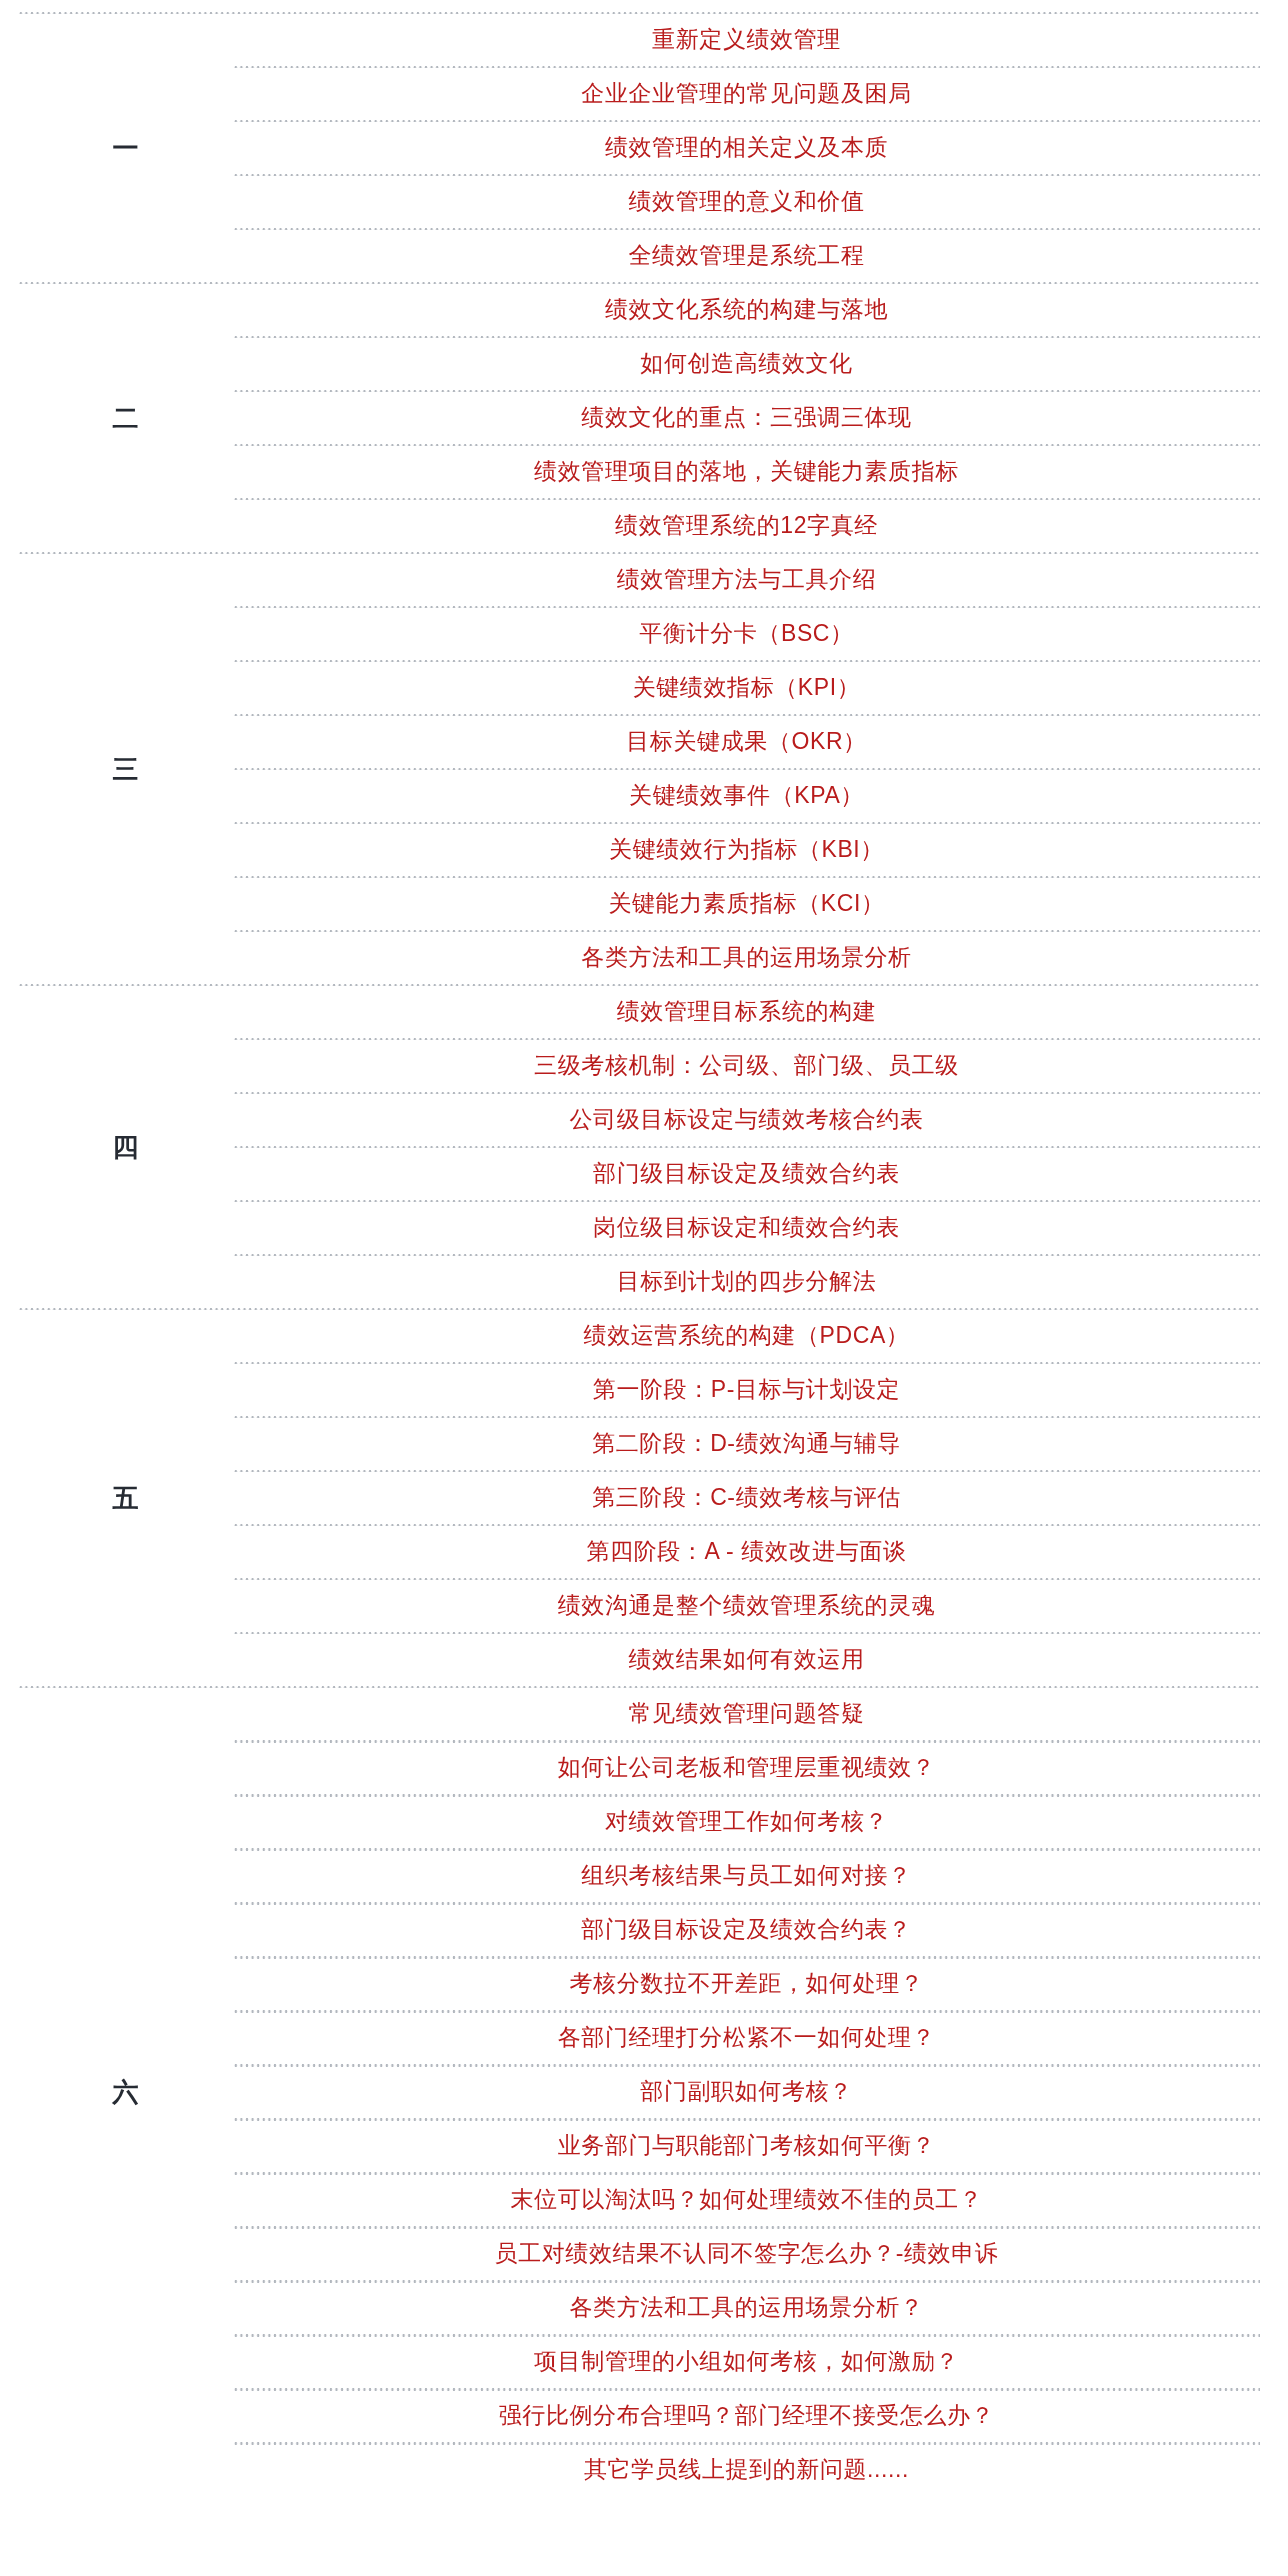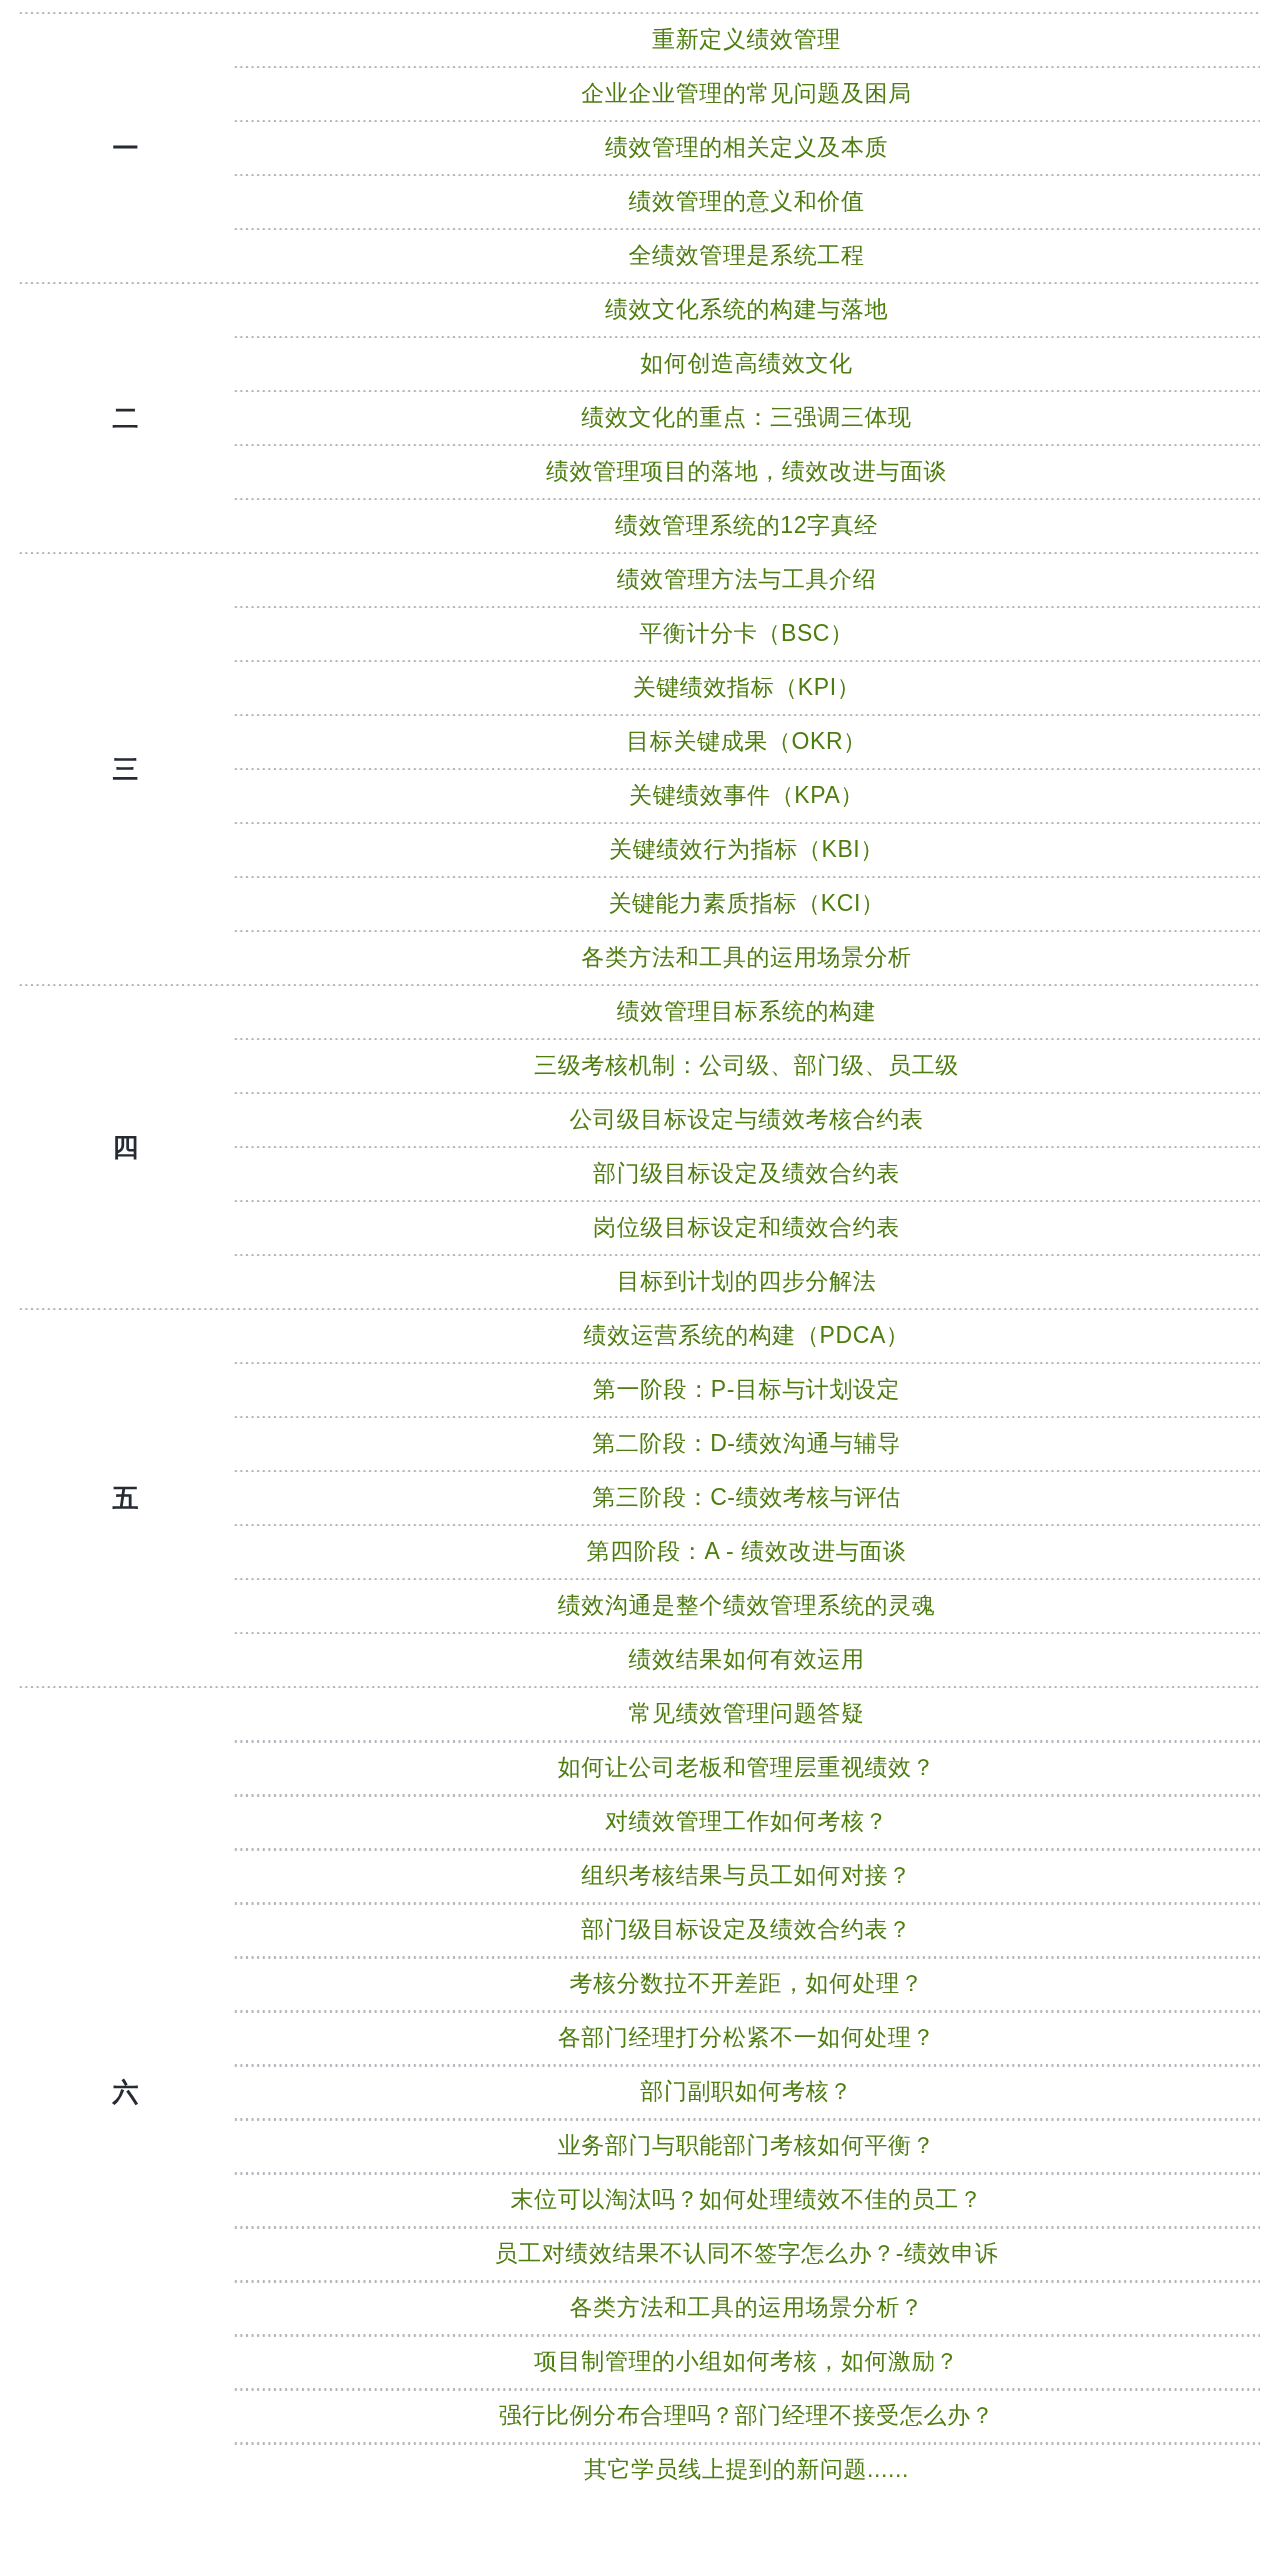--- a/index.html
+++ b/index.html
@@ -43,21 +43,21 @@
     content:"";
     position:absolute;top:-1.4px;left:0;right:0;height:2.8px;
     background-image:radial-gradient(circle, #b2b7be 1.2px, rgba(178,183,190,0) 1.5px);
     background-size:5.6px 2.8px;
     background-repeat:repeat-x;
     background-position:0 50%;
   }
   .row-text{
     font-size:23px;
     font-weight:500;
-    color:#4d7c0f;
+    color:#b91c1c;
     letter-spacing:0.6px;
     line-height:1.2;
     white-space:nowrap;
   }
 </style>
 </head>
 <body>
 
 <div class="page" id="toc-page">
     <div class="section">
@@ -95,21 +95,21 @@
           <div class="row">
             <span class="row-text">绩效文化系统的构建与落地</span>
           </div>
           <div class="row">
             <span class="row-text">如何创造高绩效文化</span>
           </div>
           <div class="row">
             <span class="row-text">绩效文化的重点：三强调三体现</span>
           </div>
           <div class="row">
-            <span class="row-text">绩效管理项目的落地，绩效改进与面谈</span>
+            <span class="row-text">绩效管理项目的落地，关键能力素质指标</span>
           </div>
           <div class="row">
             <span class="row-text">绩效管理系统的12字真经</span>
           </div>
         </div>
       </div>
     </div>
     <div class="section">
       <div class="sec-sep"></div>
       <div class="sec-body">

